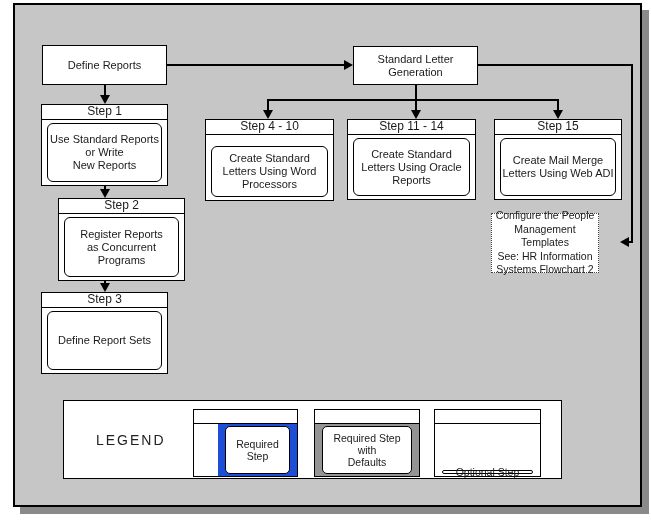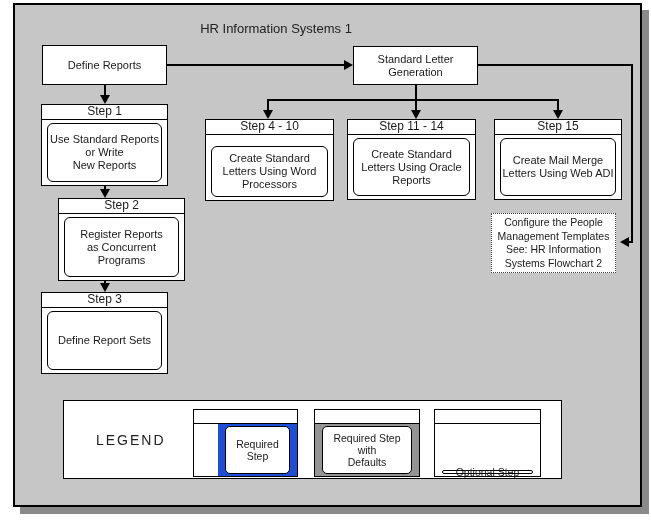--- a/index.html
+++ b/index.html
@@ -32,21 +32,21 @@
     text-align:center; font-size:12px; line-height:13px;
   }
   .step-body { position:relative; flex:1 1 auto; }
   .rounded {
     position:absolute; left:5px; right:5px; top:3px; bottom:3px;
     border:1.3px solid #000; border-radius:6px; background:#fff;
     display:flex; align-items:center; justify-content:center;
     text-align:center; font-size:11px; line-height:13px;
   }
   .note {
-    position:absolute; left:491px; top:213px; width:125px; height:60px;
+    position:absolute; left:491px; top:213px; width:108px; height:60px;
     box-sizing:border-box; background:#fff; border:1.5px dotted #444;
     display:flex; align-items:center; justify-content:center;
     text-align:center; font-size:10.5px; line-height:13.5px;
   }
   .legend-outer {
     position:absolute; left:63px; top:400px; width:499px; height:79px;
     box-sizing:border-box; background:#fff; border:1.5px solid #000;
   }
   .legend-label {
     position:absolute; left:32px; top:0; height:100%;
@@ -68,21 +68,20 @@
   .arr-r { border-top:5px solid transparent; border-bottom:5px solid transparent; border-left:9px solid #000; }
   .arr-l { border-top:5px solid transparent; border-bottom:5px solid transparent; border-right:9px solid #000; }
 </style>
 </head>
 <body>
 
 <div id="canvas">
 
   <div class="frame"></div>
 
-  <div class="title">HR Information Systems 1</div>
 
   <div class="box" style="left:42px; top:45px; width:125px; height:40px;">
     <span class="pre">Define Reports</span>
   </div>
 
   <div class="box" style="left:353px; top:46px; width:125px; height:39px;">
     <span class="pre">Standard Letter
 Generation</span>
   </div>
 

